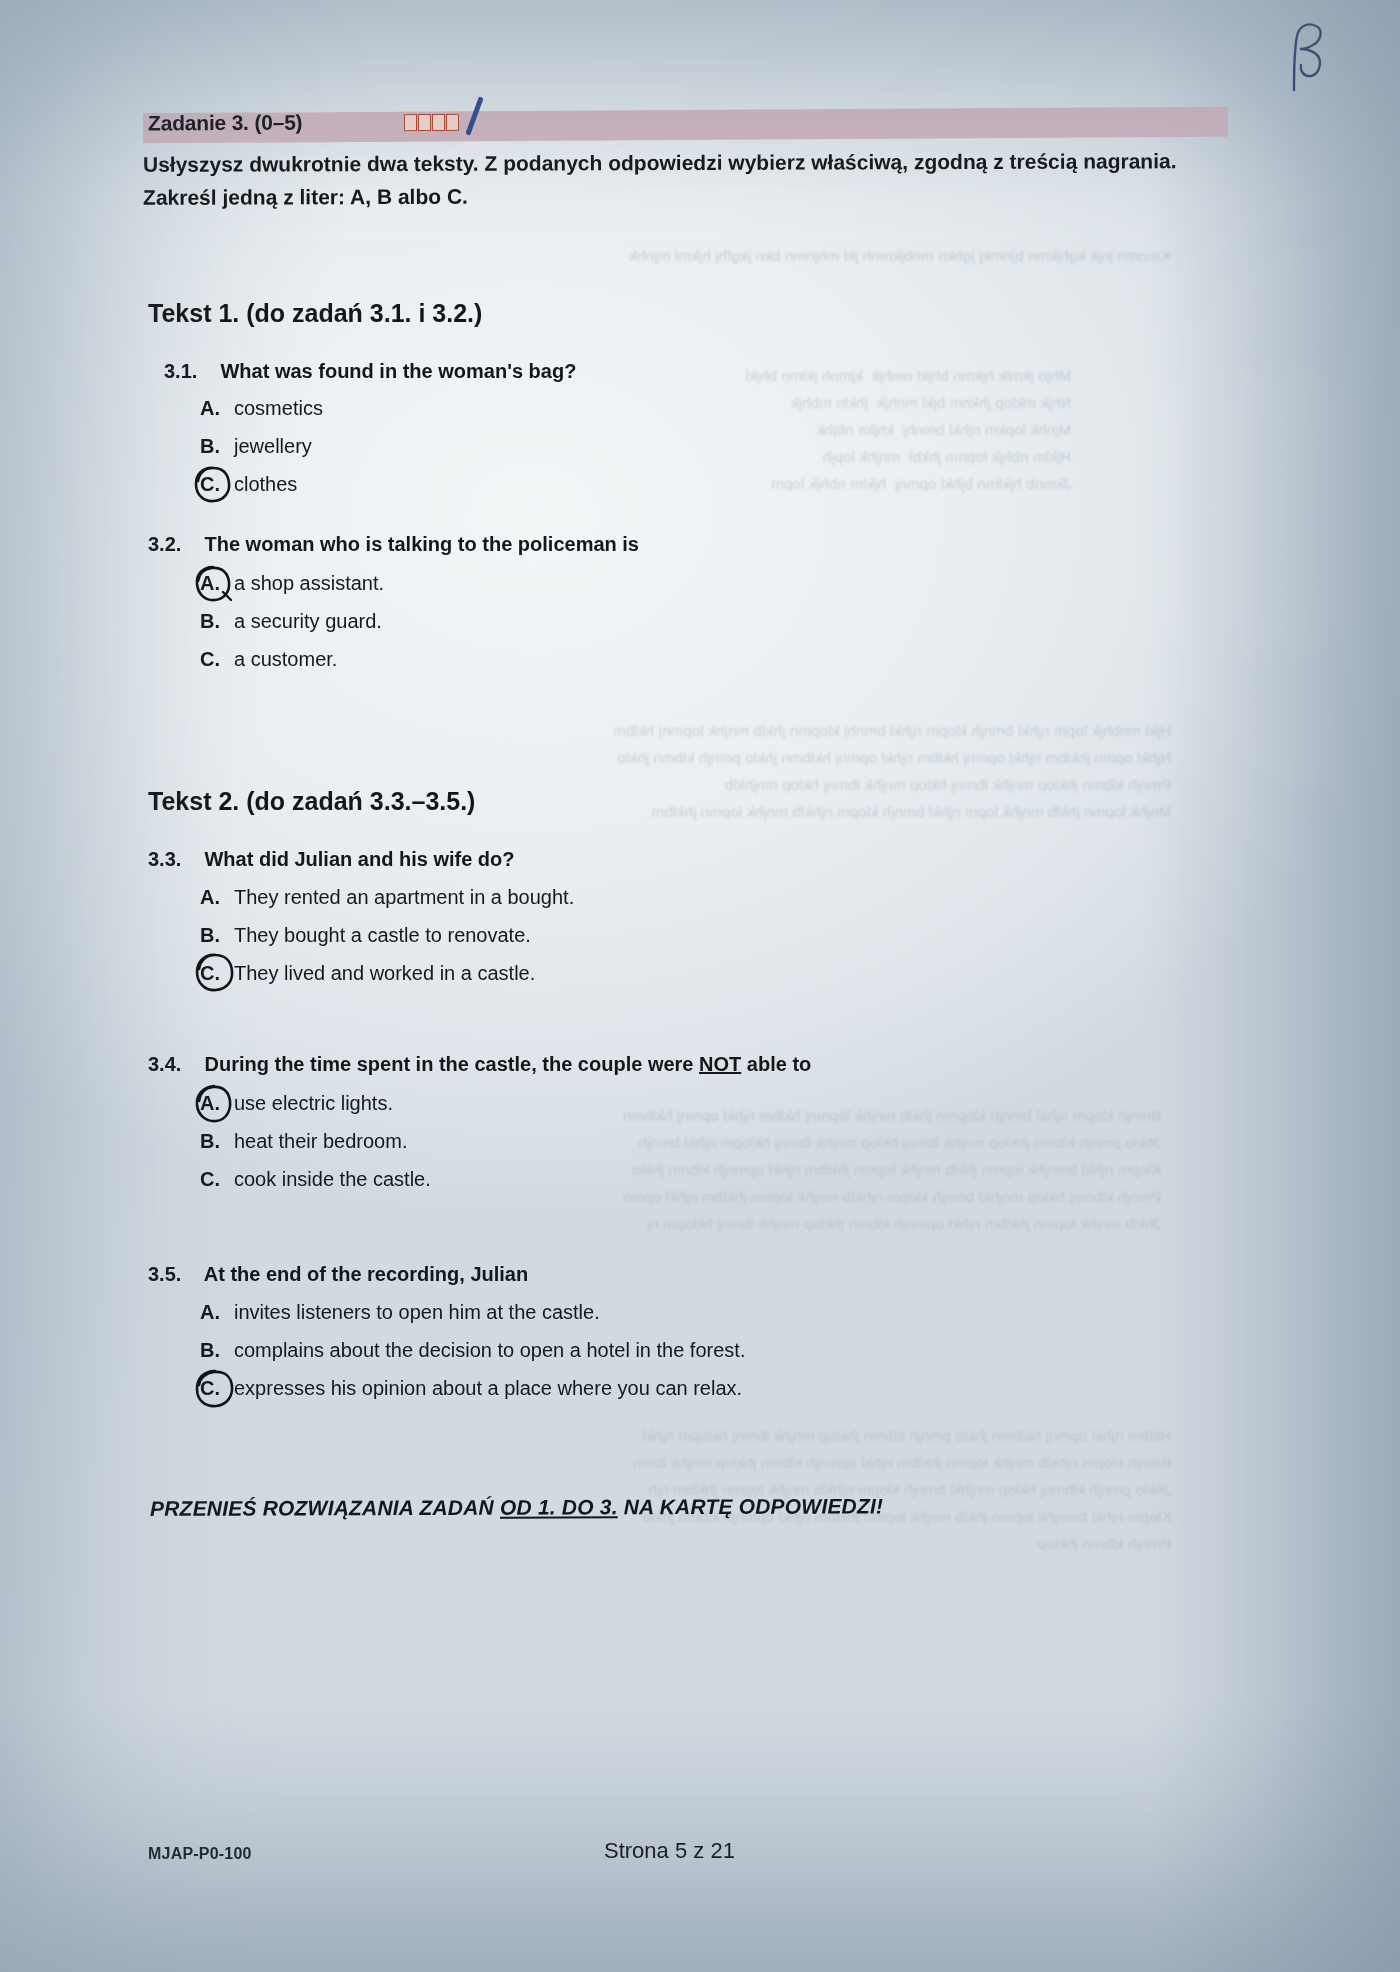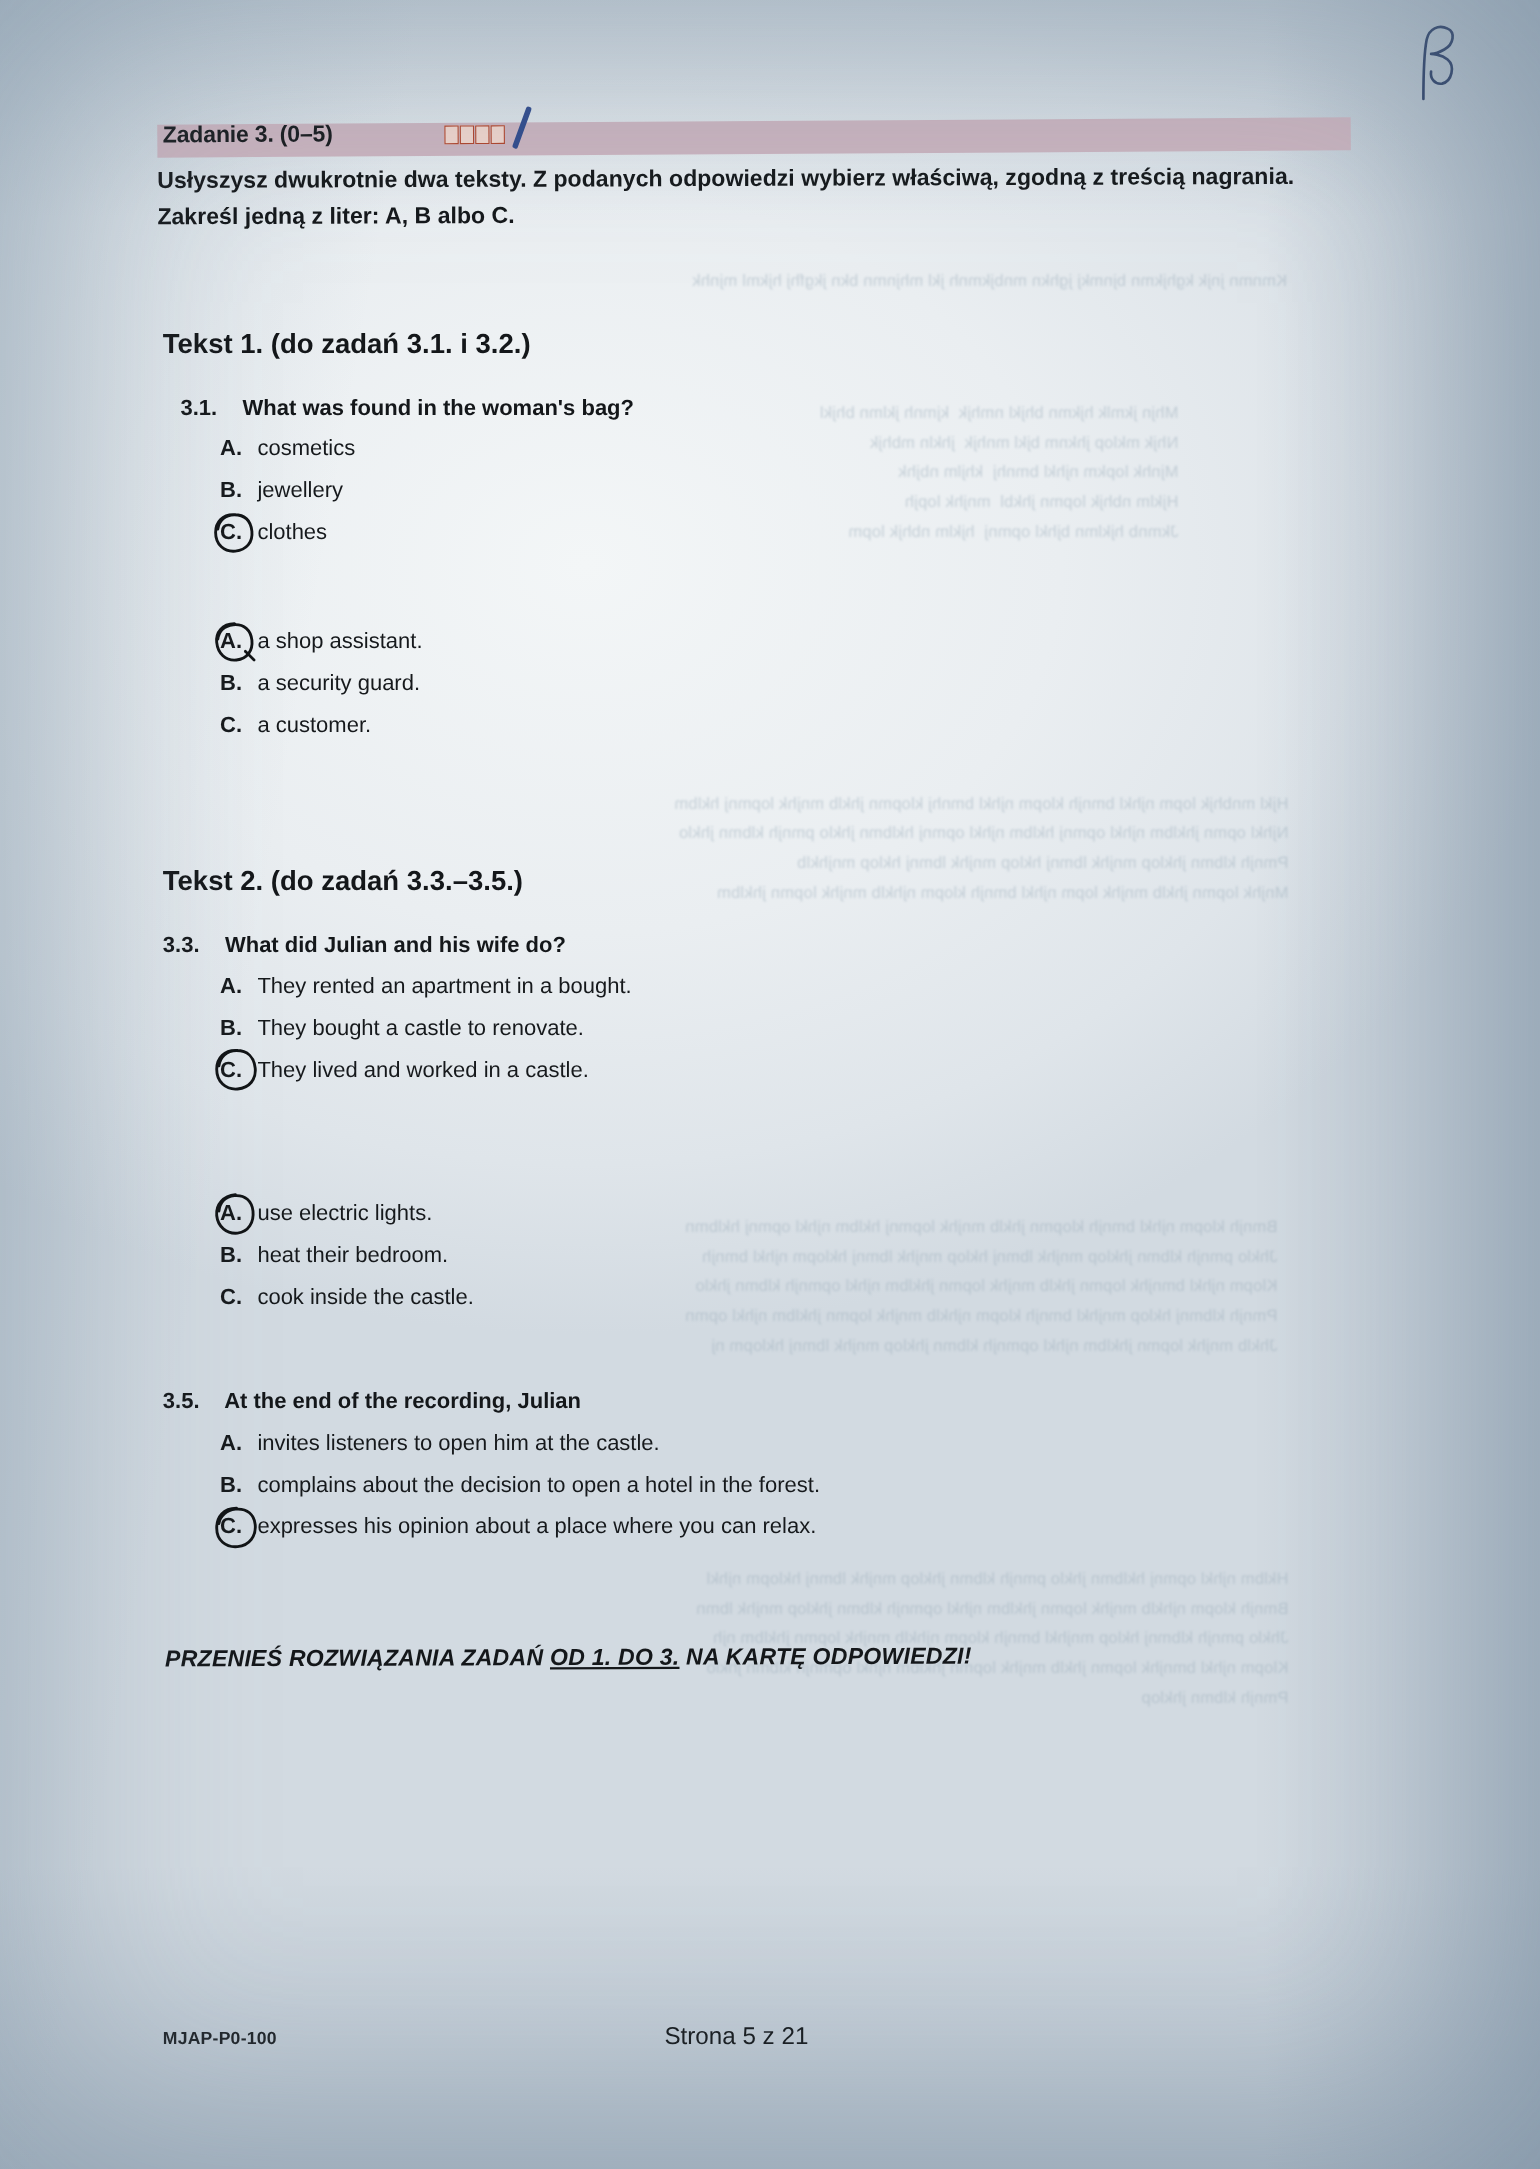--- a/index.html
+++ b/index.html
@@ -198,20 +198,25 @@
   <div class="opt" style="left:200px;top:473px;">
     <span class="lbl">C.</span>
     <span class="txt">clothes</span>
   </div>
   <div class="circle-mark" style="left:193px;top:466px;">
     <svg width="40" height="38" viewBox="0 0 40 38">
       <path d="M21 2 C9 1 3 9 3 18 C3 29 11 36 21 35 C31 34 37 27 36 17 C35 8 30 2 20 2 C12 2 6 7 5 15" fill="none" stroke="#111416" stroke-width="2.6" stroke-linecap="round"></path>
     </svg>
   </div>
 
+  <div class="q" style="left:148px;top:533px;">
+    <span>3.2.</span>
+    <span style="display:inline-block;width:12px;"></span>
+    <span>The woman who is talking to the policeman is</span>
+  </div>
   <div class="opt" style="left:200px;top:572px;">
     <span class="lbl">A.</span>
     <span class="txt">a shop assistant.</span>
   </div>
   <div class="circle-mark" style="left:193px;top:565px;">
     <svg width="40" height="38" viewBox="0 0 40 38">
       <path d="M20 2 C9 2 3 10 4 19 C5 29 12 36 22 35 C32 34 37 26 36 17 C35 8 29 2 19 3 C11 4 6 9 5 16" fill="none" stroke="#111416" stroke-width="2.6" stroke-linecap="round"></path>
       <path d="M30 27 L38 35" fill="none" stroke="#111416" stroke-width="2.4" stroke-linecap="round"></path>
     </svg>
   </div>
@@ -242,20 +247,25 @@
   <div class="opt" style="left:200px;top:962px;">
     <span class="lbl">C.</span>
     <span class="txt">They lived and worked in a castle.</span>
   </div>
   <div class="circle-mark" style="left:193px;top:953px;">
     <svg width="44" height="40" viewBox="0 0 44 40">
       <path d="M23 2 C11 1 4 9 4 19 C4 30 12 38 23 37 C34 36 40 28 39 18 C38 8 32 2 22 2 C13 2 7 8 6 16" fill="none" stroke="#111416" stroke-width="2.6" stroke-linecap="round"></path>
     </svg>
   </div>
 
+  <div class="q" style="left:148px;top:1053px;">
+    <span>3.4.</span>
+    <span style="display:inline-block;width:12px;"></span>
+    <span>During the time spent in the castle, the couple were </span><span class="notu">NOT</span><span> able to</span>
+  </div>
   <div class="opt" style="left:200px;top:1092px;">
     <span class="lbl">A.</span>
     <span class="txt">use electric lights.</span>
   </div>
   <div class="circle-mark" style="left:193px;top:1084px;">
     <svg width="42" height="40" viewBox="0 0 42 40">
       <path d="M21 2 C10 3 3 11 4 21 C5 31 13 38 23 37 C33 36 38 27 37 17 C36 8 30 2 20 3 C12 4 7 9 6 17" fill="none" stroke="#111416" stroke-width="2.6" stroke-linecap="round"></path>
     </svg>
   </div>
   <div class="opt" style="left:200px;top:1130px;">

